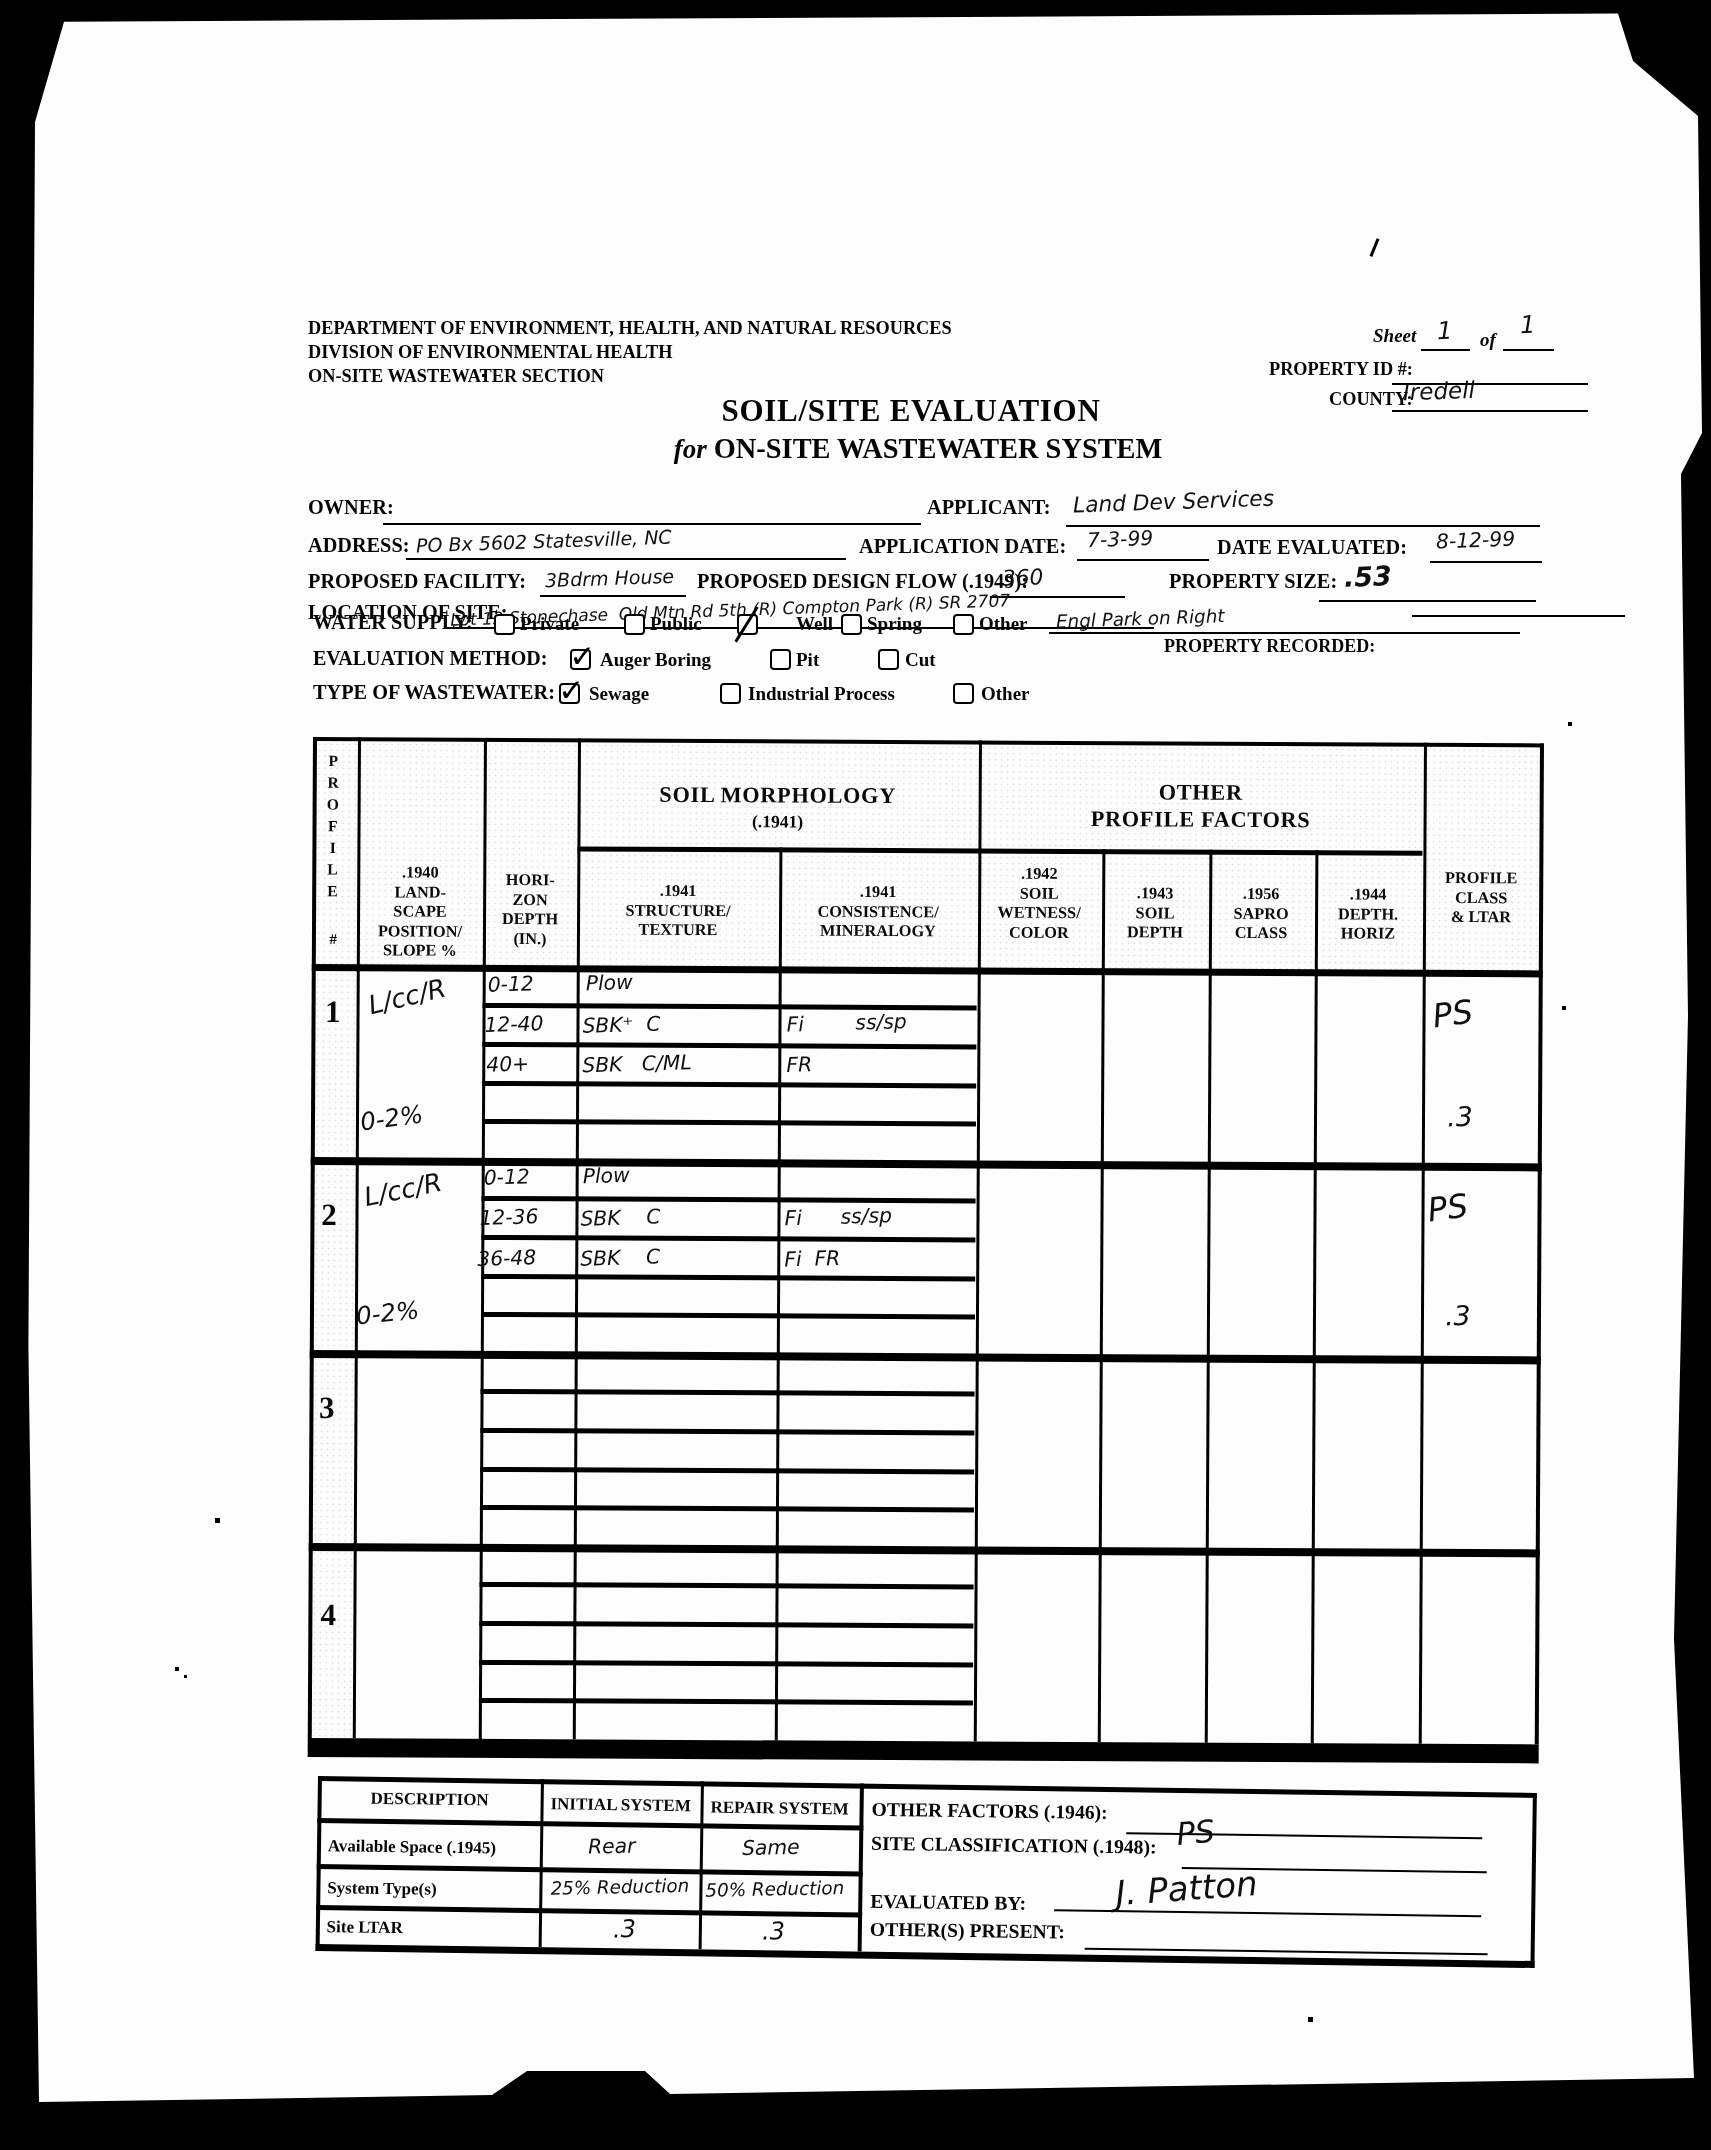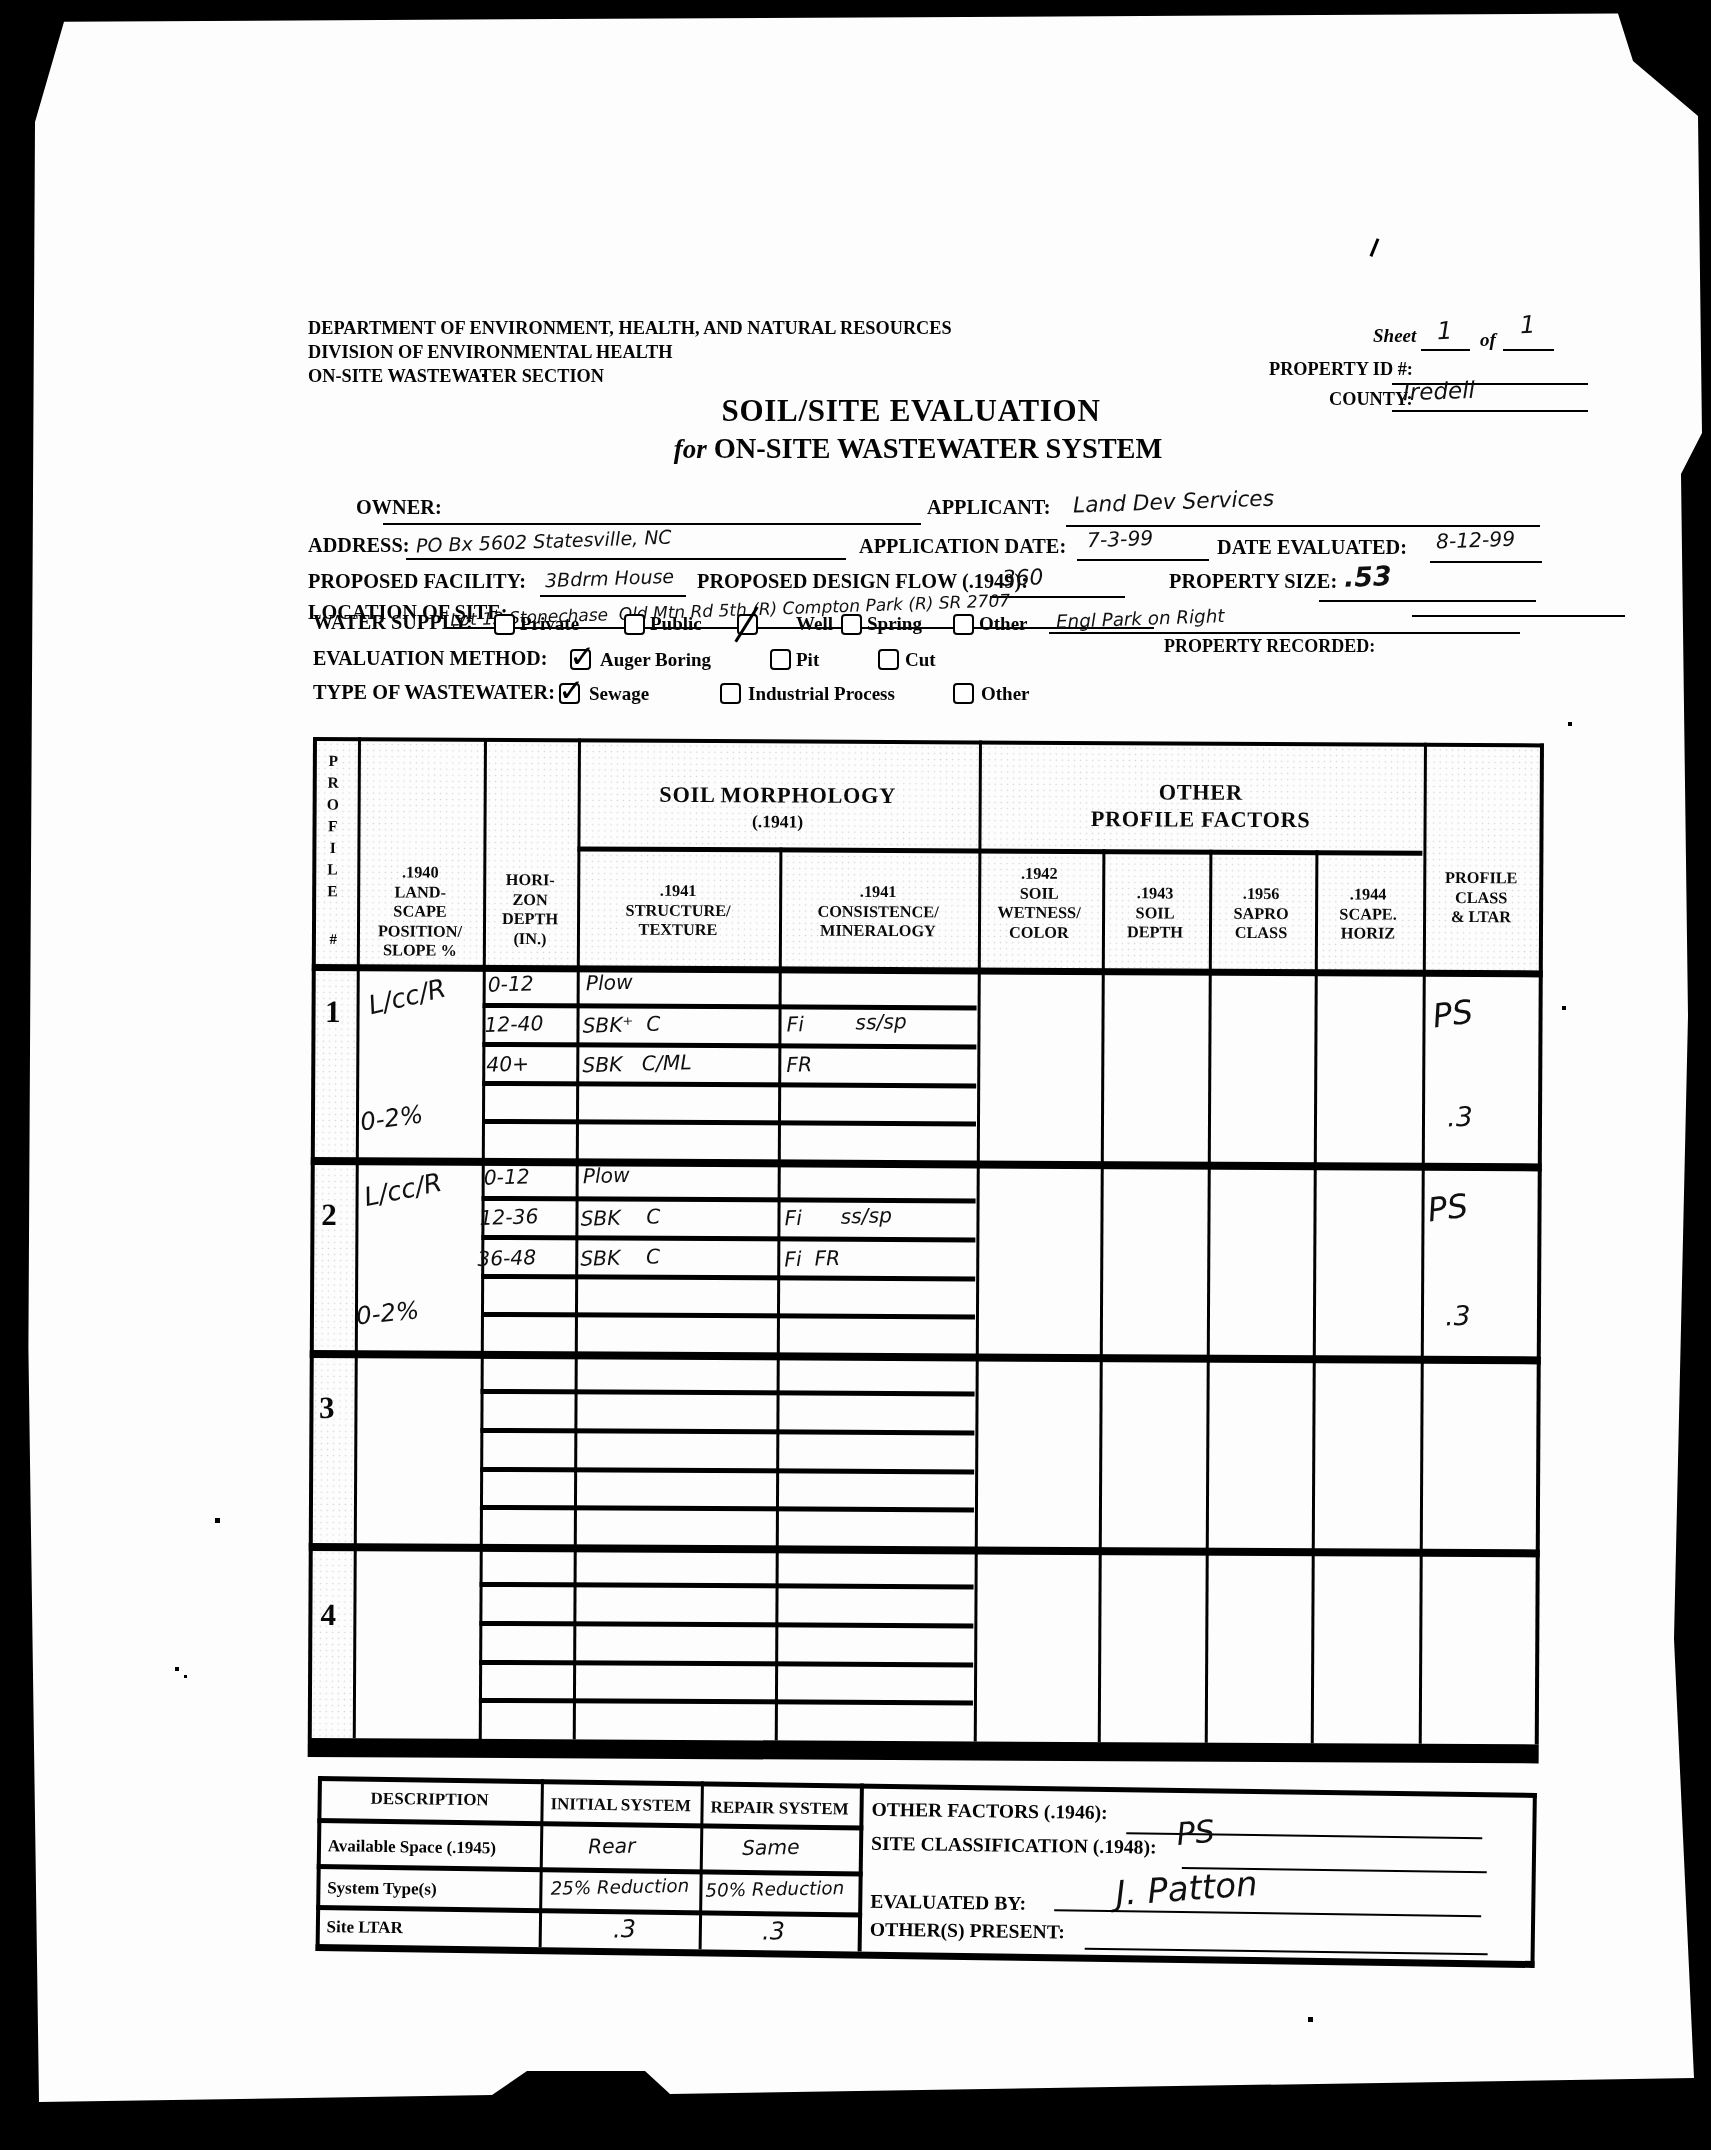--- a/index.html
+++ b/index.html
@@ -56,21 +56,21 @@
   <div class="lbl" style="left:1329px;top:389px;font-size:18.3px;">COUNTY:</div>
   <div class="hw" style="left:1403px;top:378px;font-size:23px;">Iredell</div>
   <div class="fline" style="left:1392px;top:410px;width:196px;"></div>
 
   <div class="lbl ctr" style="left:911px;top:393px;font-size:31px;letter-spacing:0.7px;">SOIL/SITE EVALUATION</div>
   <div class="lbl ctr" style="left:918px;top:433px;font-size:28.4px;">
     <span class="it" style="font-size:27px;">for</span>
     <span>ON-SITE WASTEWATER SYSTEM</span>
   </div>
 
-  <div class="lbl" style="left:308px;top:496px;font-size:20.3px;margin-left:48px;">OWNER:</div>
+  <div class="lbl" style="left:308px;top:496px;font-size:20.3px;">OWNER:</div>
   <div class="hw" style="left:406px;top:498px;font-size:19px;"></div>
   <div class="fline" style="left:383px;top:523px;width:538px;"></div>
   <div class="lbl" style="left:927px;top:496px;font-size:20.3px;">APPLICANT:</div>
   <div class="hw" style="left:1073px;top:489px;font-size:21.7px;">Land Dev Services</div>
   <div class="fline" style="left:1066px;top:525px;width:474px;"></div>
 
   <div class="lbl" style="left:308px;top:534px;font-size:20.3px;">ADDRESS:</div>
   <div class="hw" style="left:416px;top:530px;font-size:19px;">PO Bx 5602 Statesville, NC</div>
   <div class="fline" style="left:406px;top:558px;width:440px;"></div>
   <div class="lbl" style="left:859px;top:535px;font-size:20.3px;">APPLICATION DATE:</div>
@@ -194,21 +194,21 @@
 SOIL
 WETNESS/
 COLOR</div>
     <div class="th" style="left:843px;top:142px;">.1943
 SOIL
 DEPTH</div>
     <div class="th" style="left:949px;top:142px;">.1956
 SAPRO
 CLASS</div>
     <div class="th" style="left:1056px;top:142px;">.1944
-SCAPE.
+DEPTH.
 HORIZ</div>
     <div class="th" style="left:1169px;top:125px;">PROFILE
 CLASS
 &amp; LTAR</div>
 
     <div class="pnum" style="left:13.5px;top:257px;">1</div>
     <div class="pnum" style="left:10.8px;top:460px;">2</div>
     <div class="pnum" style="left:9.5px;top:653px;">3</div>
     <div class="pnum" style="left:12.2px;top:860px;">4</div>
 

